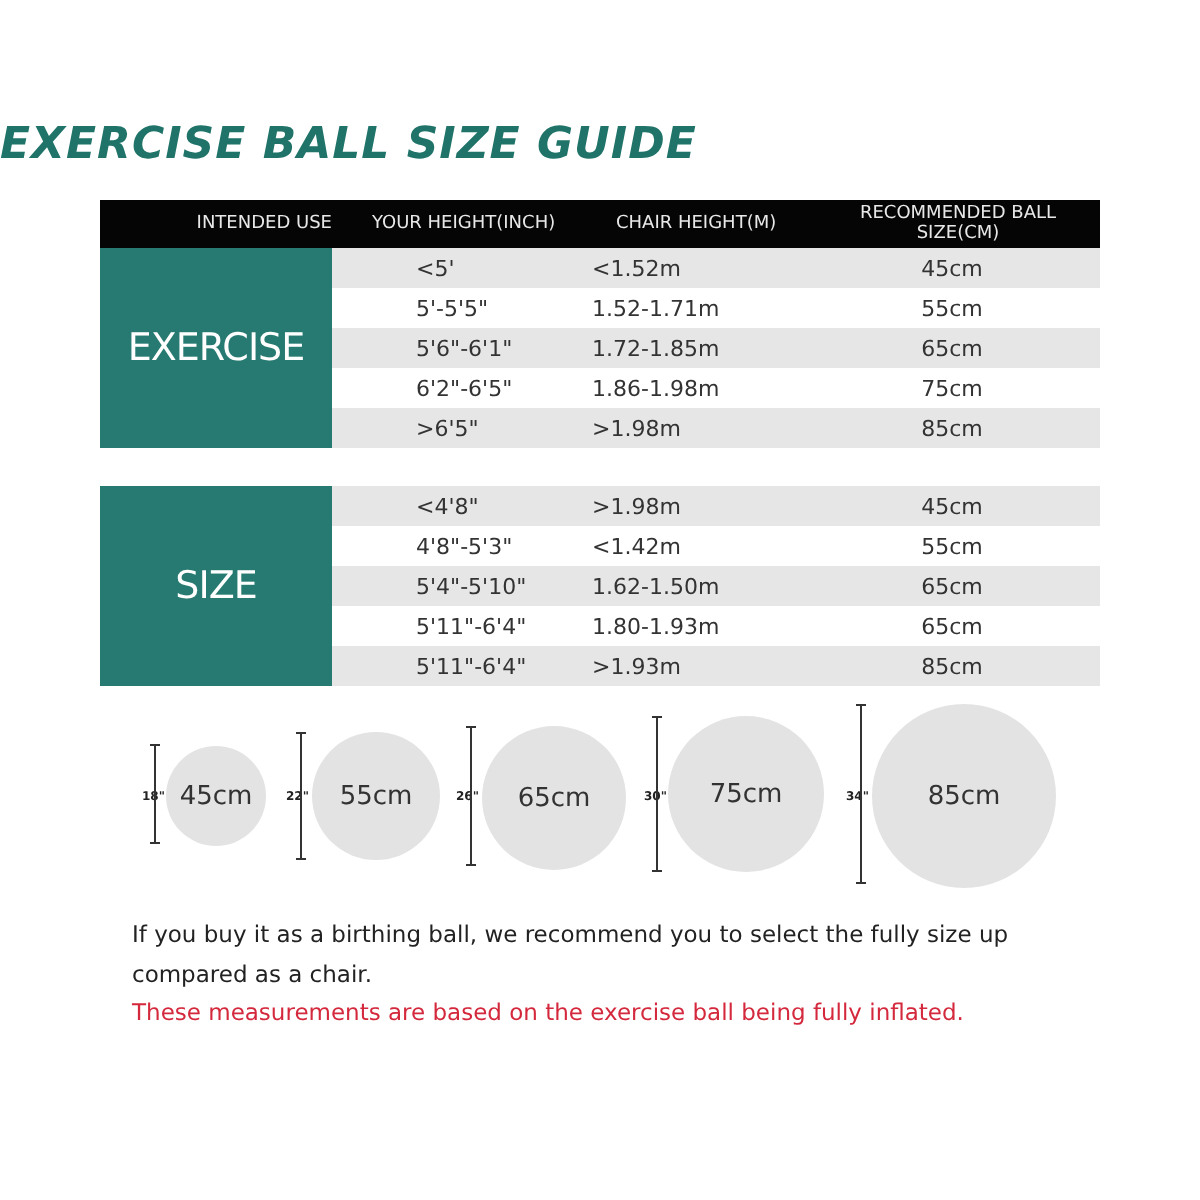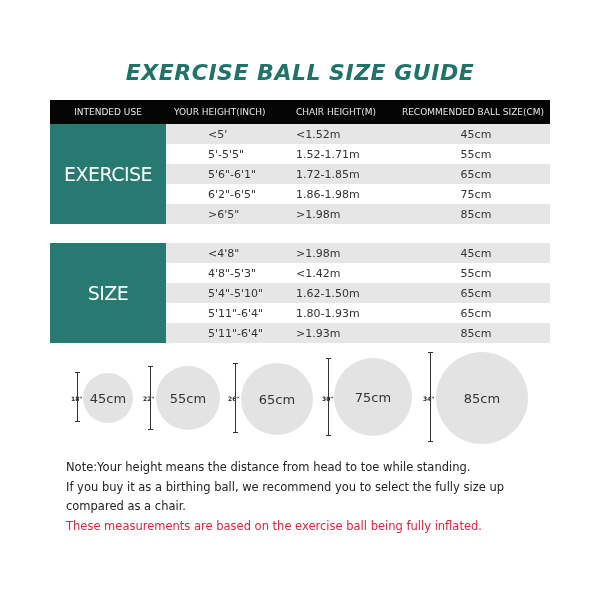--- a/index.html
+++ b/index.html
@@ -1,31 +1,31 @@
 <!DOCTYPE html>
 <html><head>
   <meta charset="utf-8">
   <style>
     * { margin: 0; padding: 0; box-sizing: border-box; }
     html, body { width: 600px; height: 600px; background: #ffffff; overflow: hidden; }
     body { position: relative; font-family: "DejaVu Sans", sans-serif; }
 
     .title {
-      position: absolute; left: 0; top: 60px; width: 600px; text-align: center;
+      position: absolute; left: 0; top: 60px; width: 600px; 
       font-family: "DejaVu Sans", sans-serif; font-weight: bold; font-style: italic;
       font-size: 22px; letter-spacing: 0.5px; color: #1f7369;
     }
 
     .table { position: absolute; left: 50px; top: 100px; width: 500px; }
     .thead {
       display: flex; height: 24px; background: #050505; color: #e8e8e8;
       font-size: 9px; align-items: center;
     }
-    .thead .c0 { width: 116px; text-align: center; }
-    .thead .c1 { width: 120px; padding-left: 8px; }
+    .thead .c0 { width: 116px; text-align: right; }
+    .thead .c1 { width: 120px; padding-left: 8px; margin-left: 12px; }
     .thead .c2 { width: 110px; padding-left: 10px; }
     .thead .c3 { flex: 1; text-align: center; }
 
     .group { display: flex; position: relative; }
     .group-label {
       width: 116px; background: #267a71; color: #ffffff;
       display: flex; align-items: center; justify-content: center;
       font-size: 19px; letter-spacing: -0.5px;
     }
     .rows { flex: 1; }
@@ -162,16 +162,15 @@
   </div>
 
   <div class="measure-label" style="left:423px; top:45px;">34"</div>
   <div class="measure-line" style="left:430px; top:2px; height:90px;"></div>
   <div class="ball" style="left:436px; top:2px; width:92px; height:92px;">
     <span>85cm</span>
   </div>
 </div>
 
 <div class="notes">
-  <div>Note:Your height means the distance from head to toe while standing.</div>
   <div>If you buy it as a birthing ball, we recommend you to select the fully size up compared as a chair.</div>
   <div class="red">These measurements are based on the exercise ball being fully inflated.</div>
 </div>
 
 </body></html>

